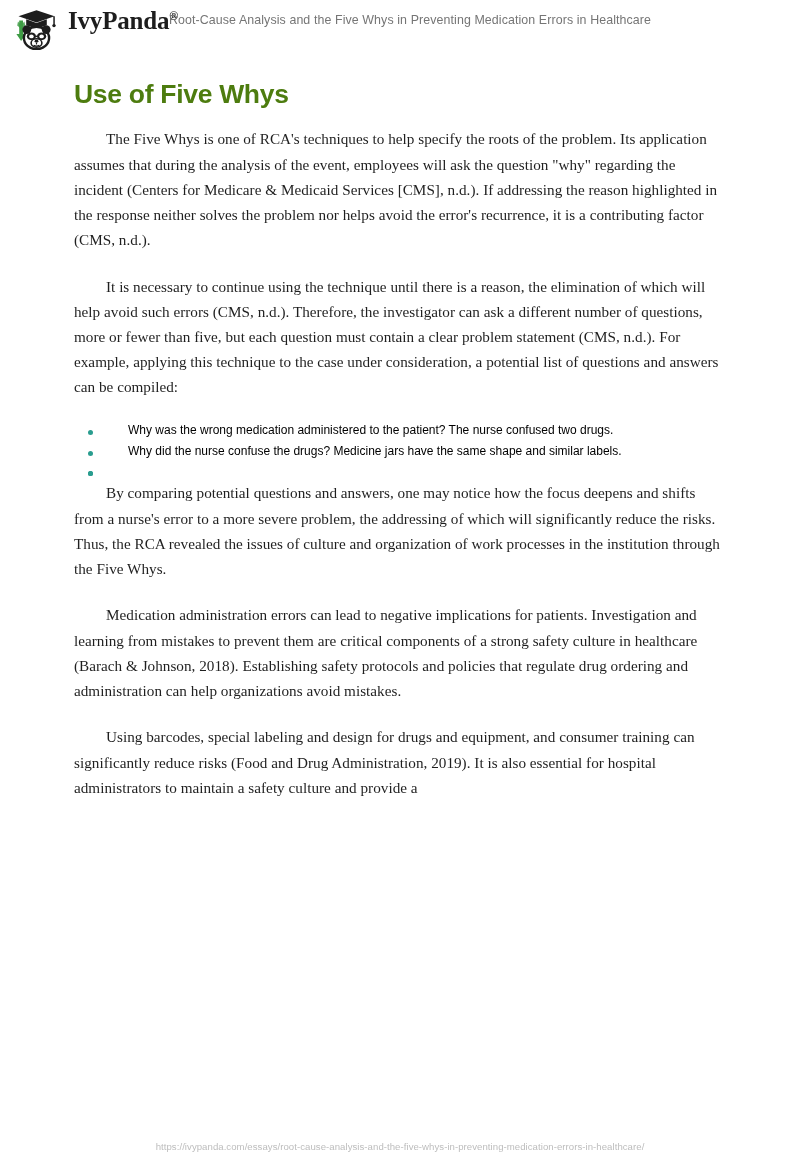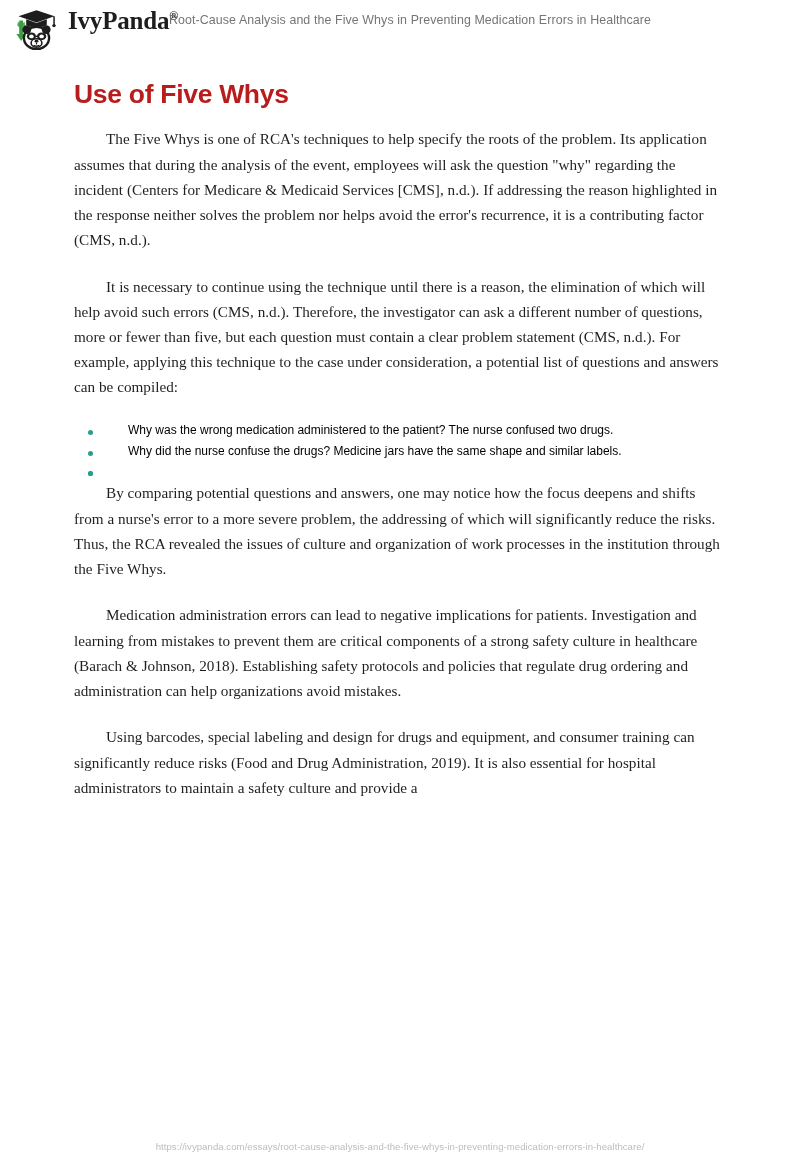--- a/index.html
+++ b/index.html
@@ -73,21 +73,21 @@
   
   .content {
     position: absolute;
     top: 64px;
     left: 74px;
     width: 652px;
   }
   h1.section-heading {
     font-size: 26.5px;
     font-weight: 700;
-    color: #b91c1c;
+    color: #4d7c0f;
     margin: 14px 0 16px 0;
     line-height: 1.22;
     letter-spacing: -0.3px;
   }
   h1.section-heading.second {
     margin-top: 40px;
     margin-bottom: 16px;
   }
   p.body-text {
     font-size: 15.2px;

